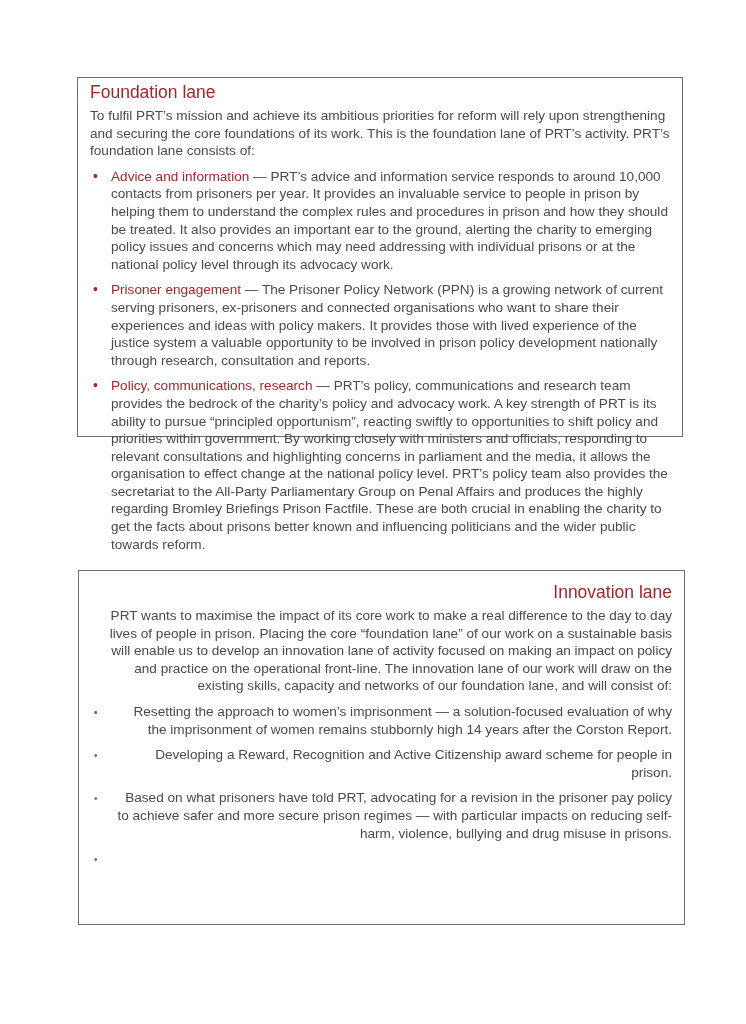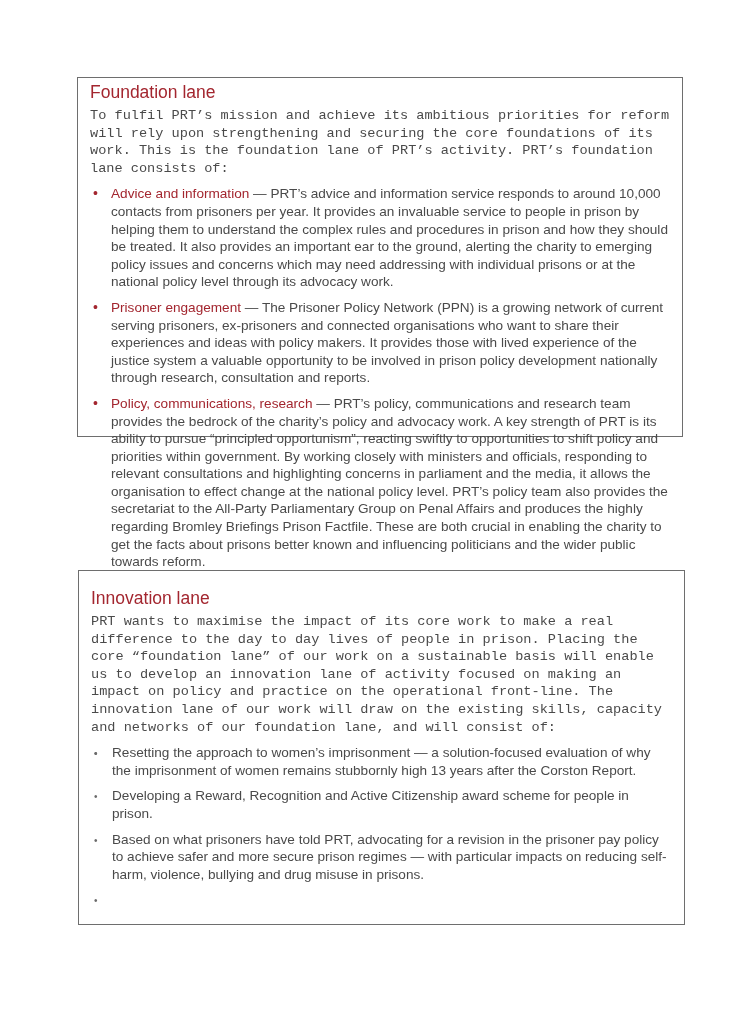--- a/index.html
+++ b/index.html
@@ -26,34 +26,34 @@
     top: 77px;
     width: 606px;
     height: 360px;
     padding: 3px 12px 0 12px;
   }
   #panel-innovation {
     left: 78px;
     top: 570px;
     width: 607px;
     height: 355px;
-    padding: 16px 12px 0 12px;
+    padding: 10px 12px 0 12px;
+    text-align: right;
   }
   .panel-title {
     color: #a3262f;
     font-size: 17.5px;
     line-height: 22px;
     margin: 0 0 4px 0;
     font-weight: normal;
   }
   .intro {
     font-size: 13.6px;
     line-height: 17.6px;
     margin: 0 0 8px 0;
-    font-family: Liberation Mono, monospace;
   }
   ul.items {
     list-style: none;
     margin: 0;
     padding: 0;
   }
   ul.items li {
     position: relative;
     padding-left: 21px;
     font-size: 13.6px;
@@ -103,21 +103,21 @@
 
 <div class="panel" id="panel-innovation">
   <h2 class="panel-title">Innovation lane</h2>
   <p class="intro">PRT wants to maximise the impact of its core work to make a real difference to the day to day lives of people in prison. Placing the core “foundation lane” of our work on a sustainable basis will enable us to develop an innovation lane of activity focused on making an impact on policy and practice on the operational front-line. The innovation lane of our work will draw on the existing skills, capacity and networks of our foundation lane, and will consist of:</p>
   <ul class="items gray">
     <li>
       <span class="bullet">•</span>
     </li>
     <li>
       <span class="bullet">•</span>
-      <span>Resetting the approach to women’s imprisonment — a solution-focused evaluation of why the imprisonment of women remains stubbornly high 13 years after the Corston Report.</span>
+      <span>Resetting the approach to women’s imprisonment — a solution-focused evaluation of why the imprisonment of women remains stubbornly high 14 years after the Corston Report.</span>
     </li>
     <li>
       <span class="bullet">•</span>
       <span>Developing a Reward, Recognition and Active Citizenship award scheme for people in prison.</span>
     </li>
     <li>
       <span class="bullet">•</span>
       <span>Based on what prisoners have told PRT, advocating for a revision in the prisoner pay policy to achieve safer and more secure prison regimes — with particular impacts on reducing self-harm, violence, bullying and drug misuse in prisons.</span>
     </li>
     <li>

